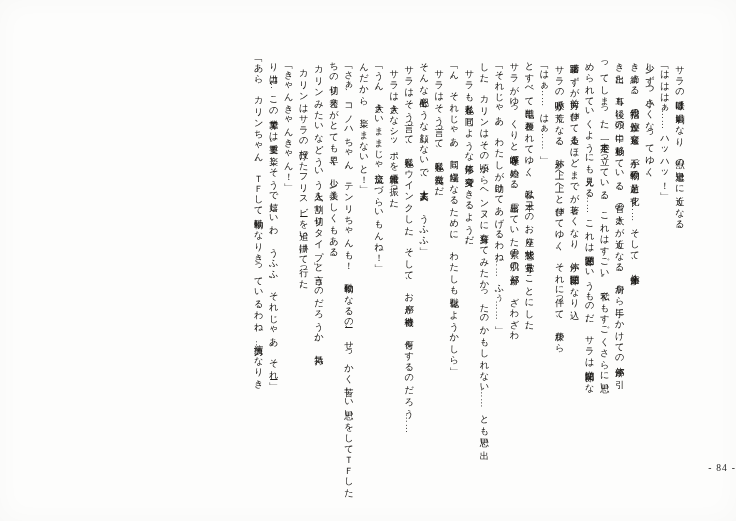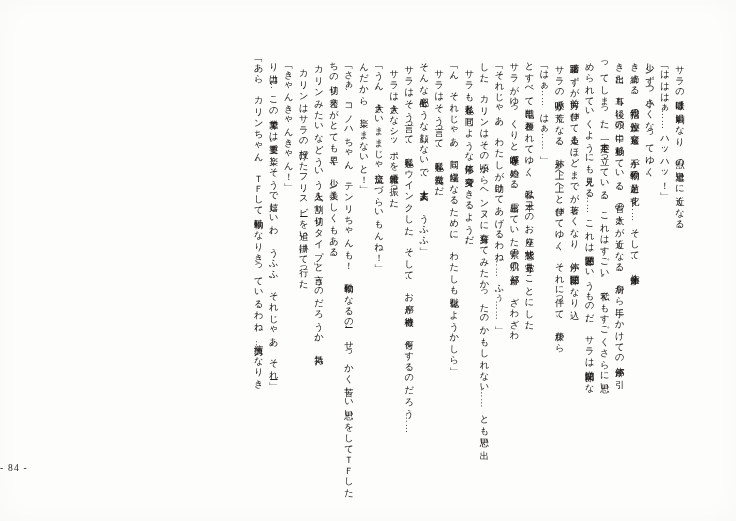--- a/index.html
+++ b/index.html
@@ -53,21 +53,21 @@
   }
   .vline.indent2 {
     padding-top: 3px;
   }
 
   .page-number {
     position: absolute;
     bottom: 48px;
     left: 0;
     right: 0;
-    text-align: left;
+    text-align: right;
     font-size: 9.5px;
     color: #1a1a1a;
     letter-spacing: 1.2px;
     font-family: "Liberation Serif", serif;
   }
 
   .paper-edge {
     position: absolute;
     inset: 0;
     pointer-events: none;

